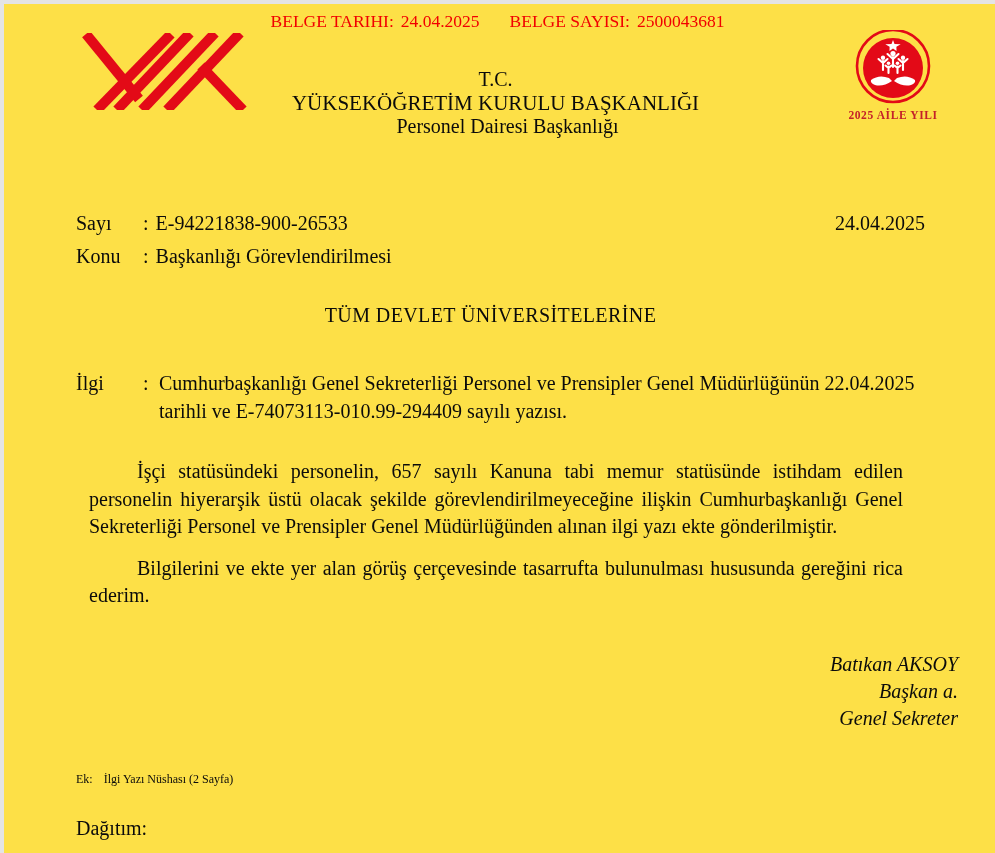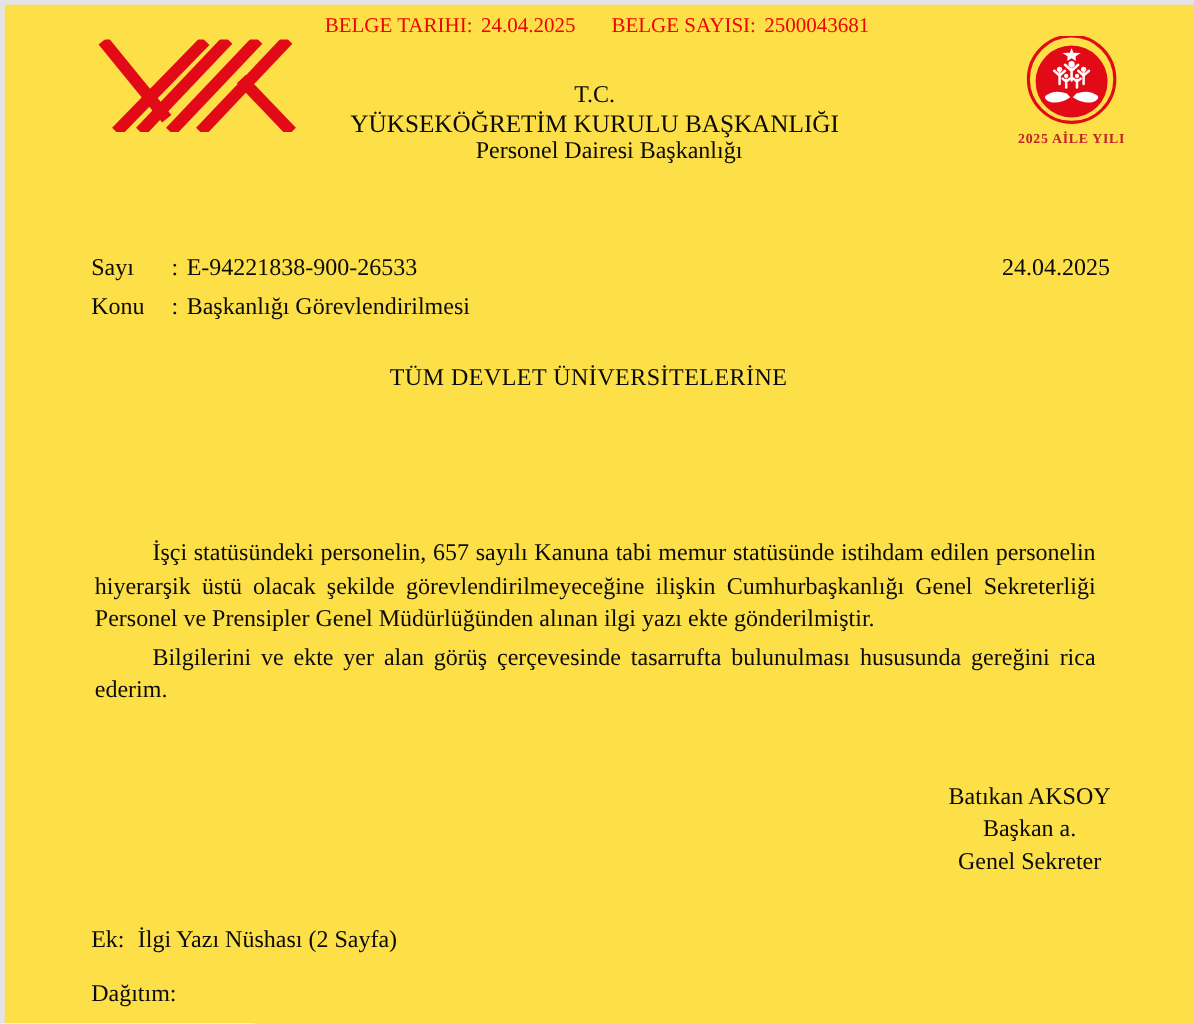--- a/index.html
+++ b/index.html
@@ -49,27 +49,27 @@
   }
 
   
   .ilgi{position:absolute;left:76px;top:369px;display:flex;font-size:20px;line-height:28px;}
   .ilgi-label{width:67px;flex:none;}
   .ilgi-colon{width:12px;flex:none;}
   .ilgi-text{width:768px;margin-left:4px;}
 
   
   .body-text{position:absolute;left:75px;top:444px;width:842px;font-size:20px;line-height:27.6px;}
-  .body-text p{margin:4px;text-align:justify;text-indent:48px;}
+  .body-text p{margin:14px;text-align:justify;text-indent:48px;}
 
   
-  .signature{position:absolute;left:758px;top:651px;width:200px;text-align:center;font-size:20px;line-height:27px;}
+  .signature{position:absolute;left:758px;top:651px;width:200px;text-align:right;font-size:20px;line-height:27px;font-style:italic;}
 
   
-  .ek-line{position:absolute;left:76px;top:772px;font-size:20px;text-align:right;}
+  .ek-line{position:absolute;left:76px;top:772px;font-size:12px;text-align:right;}
   .ek-label{margin-right:11px;}
   .dagitim-line{position:absolute;left:76px;top:817px;font-size:20px;}
 </style>
 </head>
 <body>
 
 <div class="page">
   <div class="edge-top"></div>
   <div class="edge-left"></div>
 
@@ -133,20 +133,25 @@
       <span class="meta-label">Sayı</span><span class="meta-colon">:</span><span>E-94221838-900-26533</span>
     </div>
     <div class="meta-row">
       <span class="meta-label">Konu</span><span class="meta-colon">:</span><span>Başkanlığı Görevlendirilmesi</span>
     </div>
   </div>
   <div class="doc-date">24.04.2025</div>
 
   <div class="recipient">TÜM DEVLET ÜNİVERSİTELERİNE</div>
 
+  <div class="ilgi">
+    <span class="ilgi-label">İlgi</span>
+    <span class="ilgi-colon">:</span>
+    <span class="ilgi-text">Cumhurbaşkanlığı Genel Sekreterliği Personel ve Prensipler Genel Müdürlüğünün 22.04.2025 tarihli ve E-74073113-010.99-294409 sayılı yazısı.</span>
+  </div>
 
   <div class="body-text">
     <p>İşçi statüsündeki personelin, 657 sayılı Kanuna tabi memur statüsünde istihdam edilen personelin hiyerarşik üstü olacak şekilde görevlendirilmeyeceğine ilişkin Cumhurbaşkanlığı Genel Sekreterliği Personel ve Prensipler Genel Müdürlüğünden alınan ilgi yazı ekte gönderilmiştir.</p>
     <p>Bilgilerini ve ekte yer alan görüş çerçevesinde tasarrufta bulunulması hususunda gereğini rica ederim.</p>
   </div>
 
   <div class="signature">
     <div>Batıkan AKSOY</div>
     <div>Başkan a.</div>
     <div>Genel Sekreter</div>

